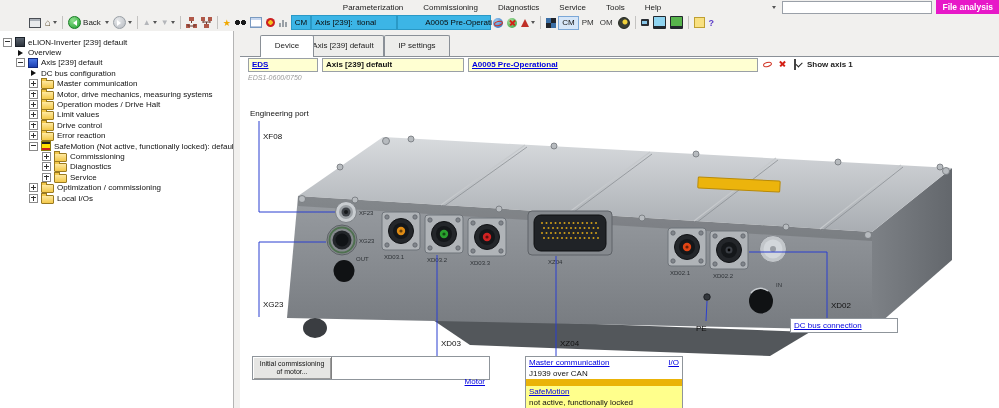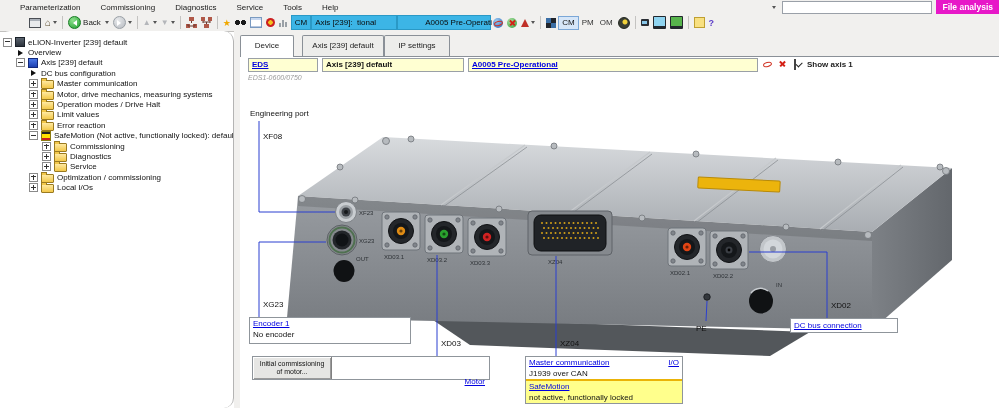--- a/index.html
+++ b/index.html
@@ -1,20 +1,20 @@
 <!DOCTYPE html>
 <html><head>
 <meta charset="utf-8">
 <style>
   html,body{margin:0;padding:0;}
   body{width:999px;height:408px;position:relative;overflow:hidden;background:#fff;
        font-family:"Liberation Sans",sans-serif;font-size:8px;color:#111;}
   
   .topbar{position:absolute;top:0;left:0;right:0;height:31px;background:#f1f0ee;border-bottom:1px solid #c2c1bf;}
-  .menubar{height:14px;display:flex;align-items:center;padding-left:20px;gap:20px;}
+  .menubar{height:14px;display:flex;align-items:center;padding-left:5px;gap:20px;justify-content:center;}
   .menu-item{color:#1a1a1a;cursor:default;}
   .tb-caret{width:0;height:0;border-left:2.5px solid transparent;border-right:2.5px solid transparent;border-top:3px solid #555;margin-left:2px;}
   .searchwrap{position:absolute;top:1px;right:67px;display:flex;align-items:center;}
   .search-input{width:144px;height:11px;border:1px solid #9aa0a8;background:#fff;font-size:8px;padding:0 2px;}
   .file-badge{position:absolute;top:0;right:0;height:14px;line-height:14px;padding:0 6px;background:#e718c8;color:#fff;font-weight:bold;font-size:8.5px;}
   .toolbar{height:17px;display:flex;align-items:center;padding-left:3px;margin-left:24px;}
   .sep{width:1px;height:13px;background:#c4c3c1;margin:0 3px;}
   .tb{display:flex;align-items:center;height:15px;padding:0 2px;color:#222;}
   .cir{width:11px;height:11px;border-radius:50%;display:flex;align-items:center;justify-content:center;flex:none;}
   .cir.green{background:radial-gradient(circle at 35% 30%,#8ee08e,#1e9e2e);border:1px solid #157a22;}
@@ -46,21 +46,21 @@
      linear-gradient(#9aa0a6,#9aa0a6) 0 100%/2px 4px no-repeat,
      linear-gradient(#9aa0a6,#9aa0a6) 3px 100%/2px 7px no-repeat,
      linear-gradient(#9aa0a6,#9aa0a6) 6px 100%/2px 5px no-repeat;}
   .badge-icon{width:9px;height:9px;border-radius:50%;background:radial-gradient(circle,#f2c21e 0 2px,#cc2020 2.5px);}
   .table-icon{width:10px;height:9px;border:1px solid #7a9ac0;background:linear-gradient(#c8d8f0 0 2px,#fff 2px);box-shadow:inset 0 -3px 0 -2px #b8c8e0;}
   .binoc-icon{width:11px;height:7px;background:
      radial-gradient(circle at 2.5px 3.5px,#1a1a1a 0 2.6px,transparent 2.7px),
      radial-gradient(circle at 8.5px 3.5px,#1a1a1a 0 2.6px,transparent 2.7px);}
   
   .main{position:absolute;top:31px;left:0;right:0;bottom:0;display:flex;}
-  .tree-panel{width:233px;flex:none;background:#fff;border-right:1px solid #b4b4b4;padding-top:6px;overflow:hidden;border-radius:10px;}
+  .tree-panel{width:233px;flex:none;background:#fff;border-right:1px solid #b4b4b4;padding-top:6px;overflow:hidden;}
   .splitter{width:6px;flex:none;background:#f1f0ee;}
   .right-panel{flex:1;position:relative;background:#fff;overflow:hidden;}
   
   .trow{display:flex;align-items:center;height:10.4px;white-space:nowrap;}
   .lvl0{margin-left:3px;} .lvl1{margin-left:16px;} .lvl2{margin-left:29px;} .lvl3{margin-left:42px;}
   .exp{width:7px;height:7px;border:1px solid #8a8a8a;background:#fff;position:relative;margin-right:3px;flex:none;}
   .exp::before{content:"";position:absolute;left:1px;right:1px;top:2.6px;height:1px;background:#333;}
   .exp-plus::after{content:"";position:absolute;top:1px;bottom:1px;left:2.6px;width:1px;background:#333;}
   .ticon{flex:none;margin-right:3px;}
   .ic-device{width:8px;height:8px;background:linear-gradient(#5a636e,#2c333c);border:1px solid #1a2028;}
@@ -80,21 +80,21 @@
   .cb{width:9px;height:9px;border:1px solid #444;background:#fff;position:relative;}
   .cb::after{content:"";position:absolute;left:1px;top:1.5px;width:5px;height:2.5px;border-left:1.4px solid #222;border-bottom:1.4px solid #222;transform:rotate(-45deg);}
   .showaxis{position:absolute;left:567px;top:29px;color:#222;font-weight:bold;}
   
   .stage{position:absolute;top:44px;left:0;right:0;bottom:0;}
   .stage svg{position:absolute;left:0;top:0;}
   .callout{position:absolute;color:#111;white-space:nowrap;}
   .obox{position:absolute;background:#fff;border:1px solid #8f959b;}
   .orow{height:11px;line-height:11px;padding:0 3px;white-space:nowrap;}
   .orow.split{display:flex;justify-content:space-between;}
-  .safe-sec{background:#ffff8c;border-top:2px solid #eab308;}
+  .safe-sec{background:#ffff8c;border-top:7px solid #eab308;}
   .btn3d{position:absolute;left:0;top:0;bottom:0;width:70px;background:#e6e6e4;border-right:1px solid #808080;
          box-shadow:inset 1px 1px 0 #fff, inset -1px -1px 0 #9a9a9a;
          font-size:7px;line-height:8px;display:flex;align-items:center;justify-content:center;text-align:center;padding:0 4px;}
   .motor-link{position:absolute;right:4px;top:2px;margin-top:18px;}
 </style>
 </head>
 <body>
 
 <div class="topbar">
   <div class="menubar">
@@ -260,20 +260,25 @@
       <span>Operation modes / Drive Halt</span>
     </div>
     <div class="trow lvl2">
       <span class="exp exp-plus"></span>
       <span class="ticon ic-folder"></span>
       <span>Limit values</span>
     </div>
     <div class="trow lvl2">
       <span class="exp exp-plus"></span>
       <span class="ticon ic-folder"></span>
+      <span>Drive control</span>
+    </div>
+    <div class="trow lvl2">
+      <span class="exp exp-plus"></span>
+      <span class="ticon ic-folder"></span>
       <span>Error reaction</span>
     </div>
     <div class="trow lvl2">
       <span class="exp"></span>
       <span class="ticon ic-safe"></span>
       <span>SafeMotion (Not active, functionally locked): default</span>
     </div>
     <div class="trow lvl3">
       <span class="exp exp-plus"></span>
       <span class="ticon ic-folder"></span>
@@ -298,21 +303,21 @@
       <span class="exp exp-plus"></span>
       <span class="ticon ic-folder"></span>
       <span>Local I/Os</span>
     </div>
   </div>
 
   <div class="splitter"></div>
 
   <div class="right-panel">
     <div class="tabstrip">
-      <div class="tab active" style="left:0;width:52px;">Device</div>
+      <div class="tab active" style="left:20px;width:52px;">Device</div>
       <div class="tab" style="left:62px;width:80px;">Axis [239] default</div>
       <div class="tab" style="left:144px;width:64px;">IP settings</div>
     </div>
 
     <div class="field" style="left:8px;top:27px;width:62px;">
       <span class="link">EDS</span>
     </div>
     <div class="field" style="left:82px;top:27px;width:134px;">Axis [239] default</div>
     <div class="field" style="left:228px;top:27px;width:282px;">
       <span class="link">A0005 Pre-Operational</span>
@@ -533,24 +538,20 @@
       </svg>
 
       <div class="callout" style="left:10px;top:34px;">Engineering port</div>
       <div class="callout" style="left:23px;top:57px;">XF08</div>
       <div class="callout" style="left:23px;top:225px;">XG23</div>
       <div class="callout" style="left:201px;top:264px;">XD03</div>
       <div class="callout" style="left:320px;top:264px;">XZ04</div>
       <div class="callout" style="left:456px;top:249px;">PE</div>
       <div class="callout" style="left:591px;top:226px;">XD02</div>
 
-      <div class="obox" style="left:9px;top:242px;width:160px;height:25px;">
-        <div class="orow"><span class="link">Encoder 1</span></div>
-        <div class="orow">No encoder</div>
-      </div>
 
       <div class="obox" style="left:12px;top:281px;width:236px;height:22px;">
         <div class="btn3d">Initial commissioning of motor...</div>
         <span class="link motor-link">Motor</span>
       </div>
 
       <div class="obox" style="left:285px;top:281px;width:156px;">
         <div class="orow split">
           <span class="link">Master communication</span>
           <span class="link">I/O</span>

